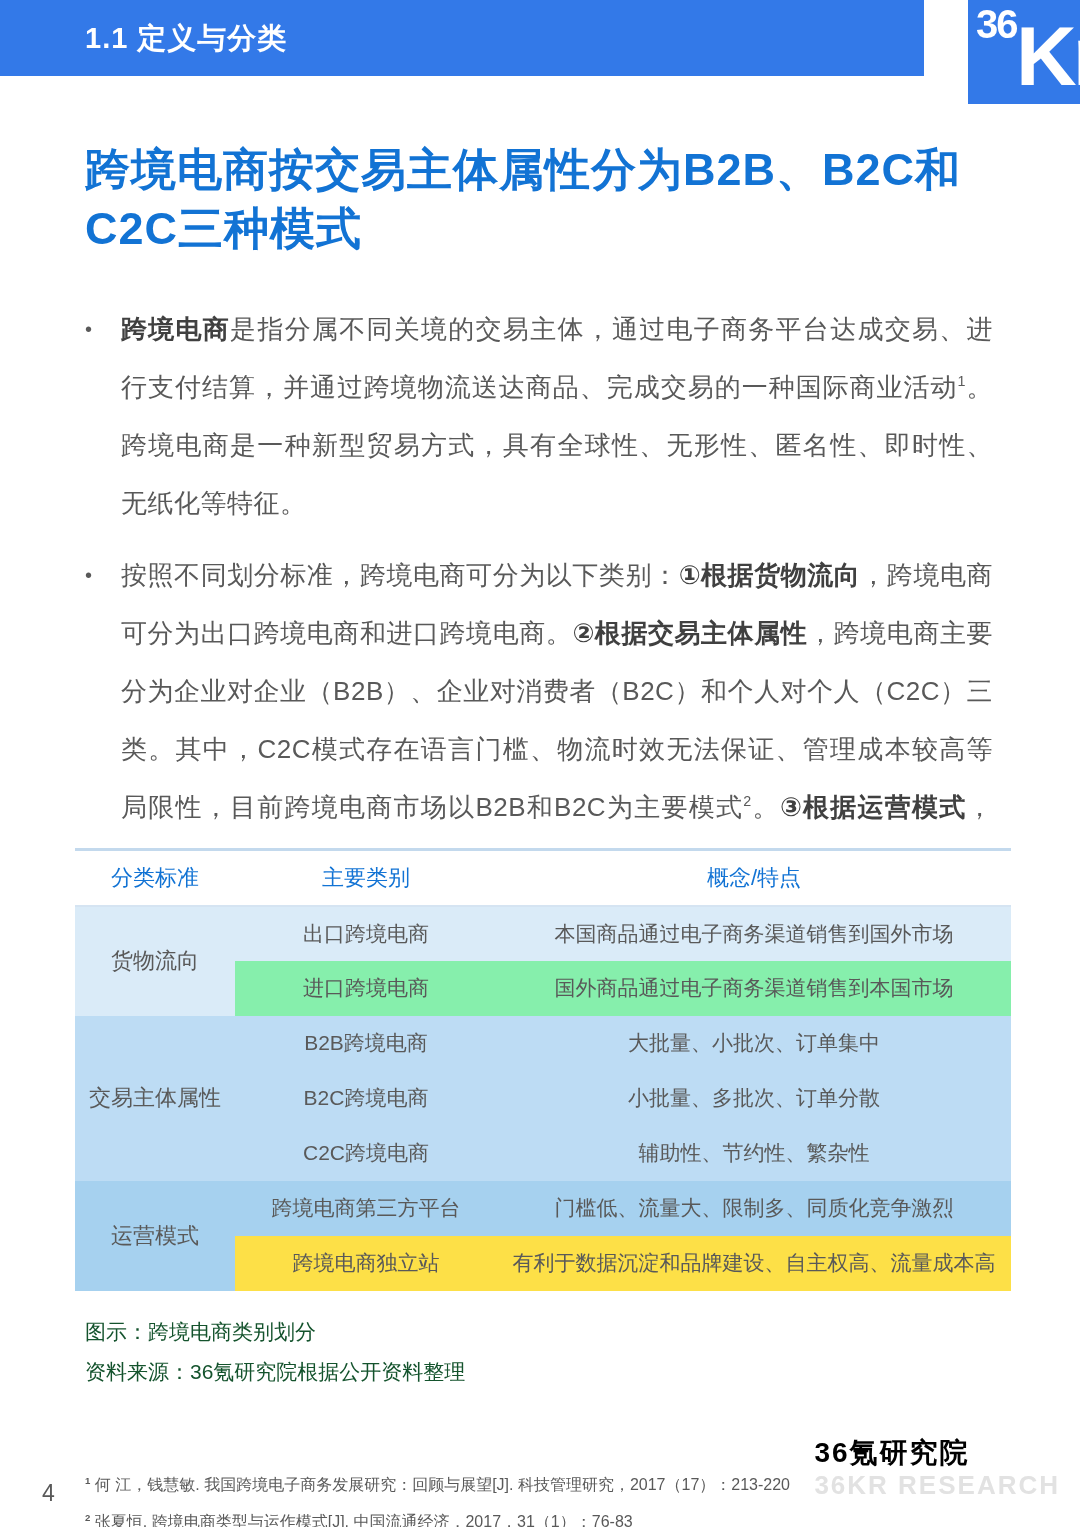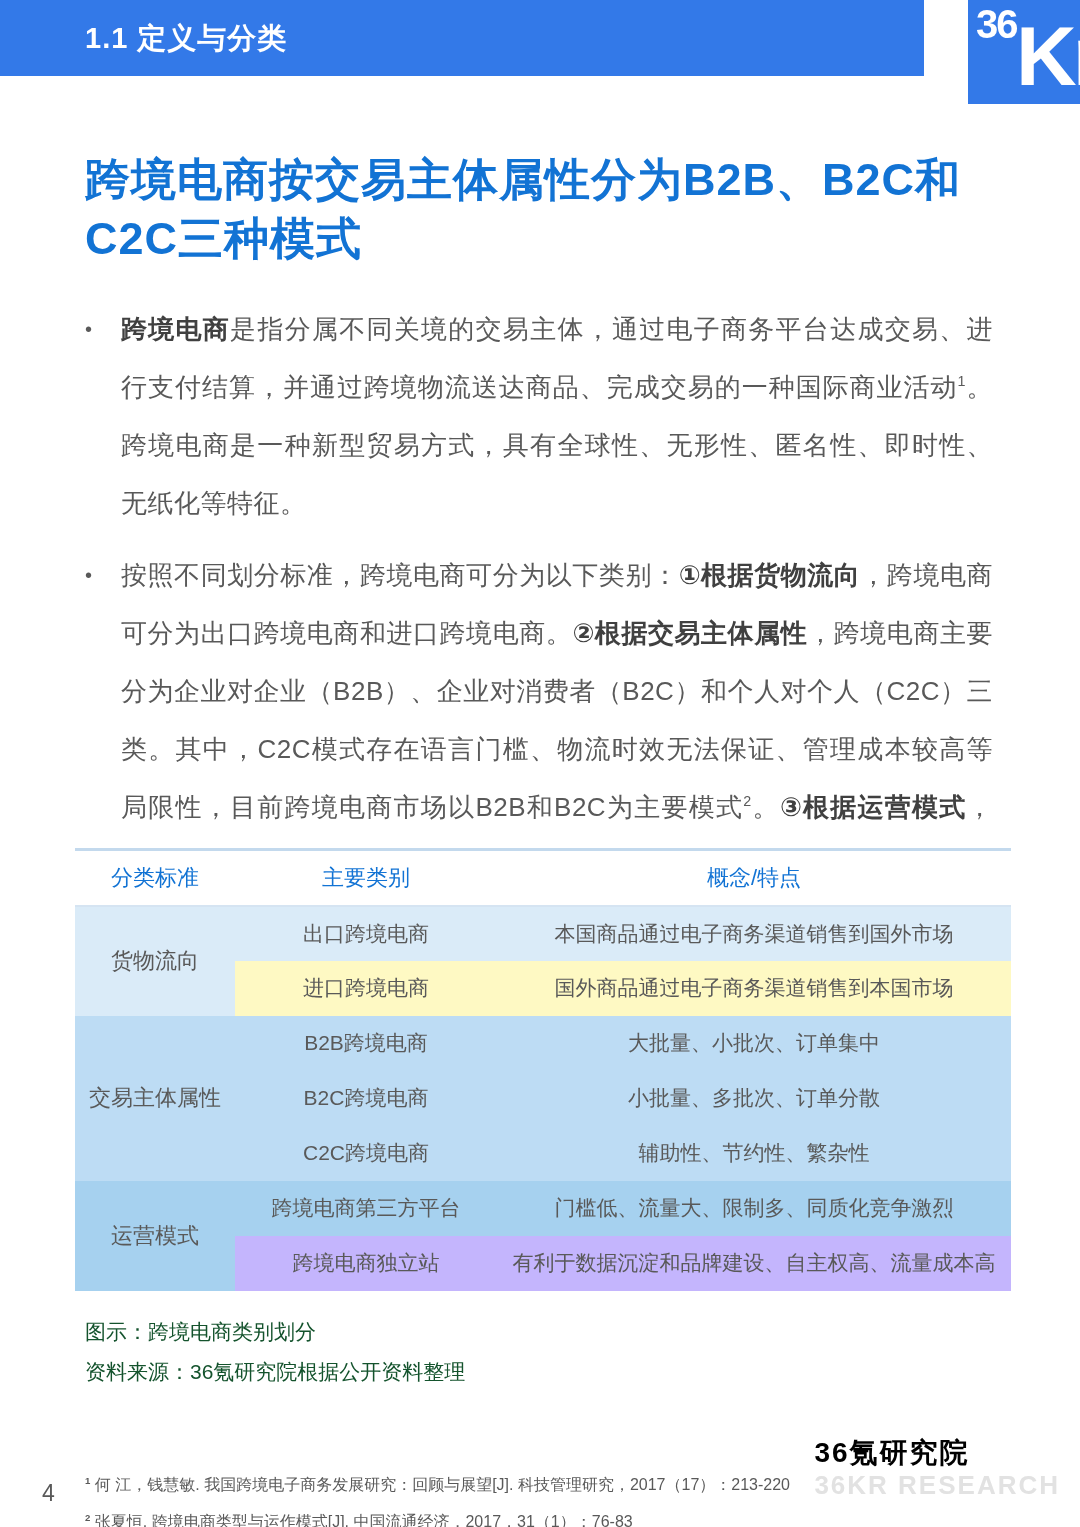--- a/index.html
+++ b/index.html
@@ -58,21 +58,21 @@
     color: #ffffff;
     font-size: 84px;
     font-weight: bold;
     letter-spacing: -4px;
   }
 
   
   .title {
     position: absolute;
     left: 85px;
-    top: 150px;
+    top: 140px;
     width: 920px;
     color: #1273D4;
     font-size: 45px;
     font-weight: bold;
     line-height: 1.32;
     letter-spacing: 1px;
   }
 
   
   .bullets {
@@ -229,21 +229,21 @@
           <th>主要类别</th>
           <th>概念/特点</th>
         </tr>
       </thead>
     <tbody id="tbody">
         <tr style="background: rgb(218, 235, 248);">
           <td class="glabel" rowspan="2">货物流向</td>
           <td>出口跨境电商</td>
           <td>本国商品通过电子商务渠道销售到国外市场</td>
         </tr>
-        <tr style="background: #fef9c3;">
+        <tr style="background: #86efac;">
           <td>进口跨境电商</td>
           <td>国外商品通过电子商务渠道销售到本国市场</td>
         </tr>
         <tr style="background: rgb(189, 220, 244);">
           <td class="glabel" rowspan="3">交易主体属性</td>
           <td>B2B跨境电商</td>
           <td>大批量、小批次、订单集中</td>
         </tr>
         <tr style="background: rgb(189, 220, 244);">
           <td>B2C跨境电商</td>
@@ -251,21 +251,21 @@
         </tr>
         <tr style="background: rgb(189, 220, 244);">
           <td>C2C跨境电商</td>
           <td>辅助性、节约性、繁杂性</td>
         </tr>
         <tr style="background: rgb(166, 209, 239);">
           <td class="glabel" rowspan="2">运营模式</td>
           <td>跨境电商第三方平台</td>
           <td>门槛低、流量大、限制多、同质化竞争激烈</td>
         </tr>
-        <tr style="background: #c4b5fd;">
+        <tr style="background: #fde047;">
           <td>跨境电商独立站</td>
           <td>有利于数据沉淀和品牌建设、自主权高、流量成本高</td>
         </tr>
       </tbody>
   </table>
 
   <div class="caption">
     <div>图示：跨境电商类别划分</div>
     <div>资料来源：36氪研究院根据公开资料整理</div>
   </div>

